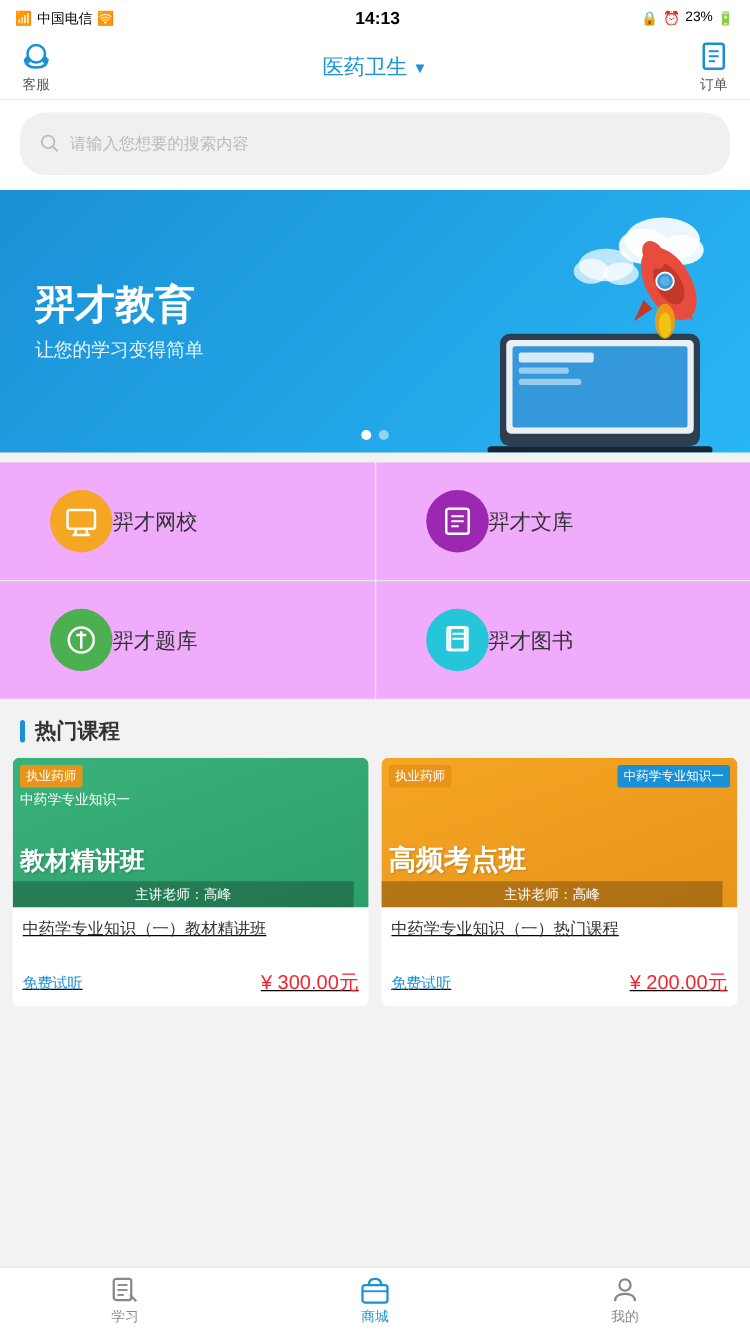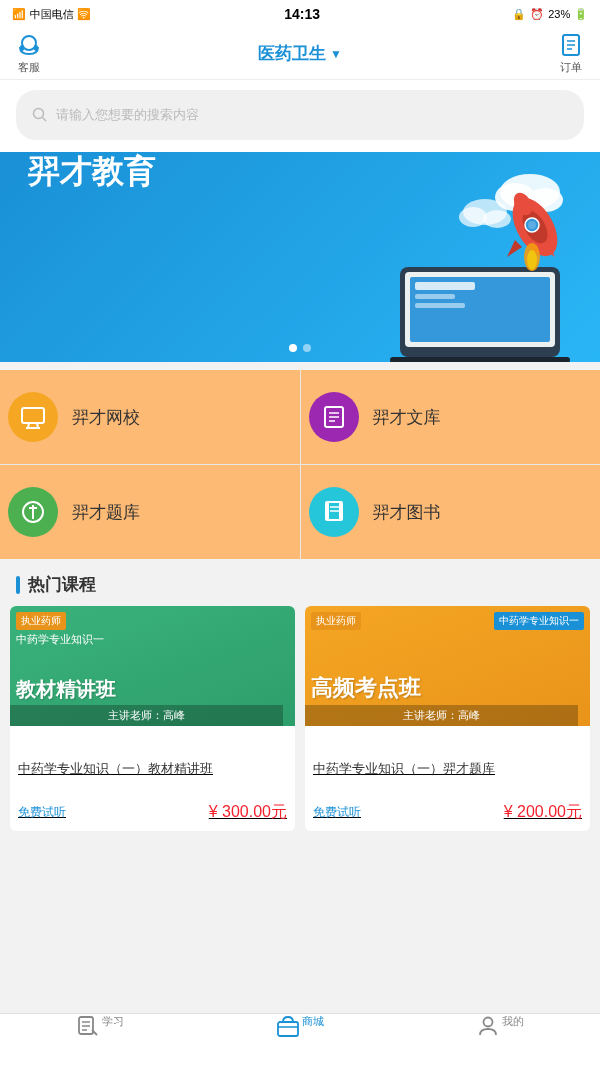--- a/index.html
+++ b/index.html
@@ -28,21 +28,21 @@
       display: flex;
       align-items: center;
       justify-content: space-between;
       padding: 0 16px;
       border-bottom: 1px solid #eee;
     }
     .header-left, .header-right {
       display: flex; flex-direction: column; align-items: center; gap: 2px; cursor: pointer;
     }
     .header-center {
-      display: flex; align-items: center; gap: 4px; color: #1a90d6; font-size: 17px; font-weight: 700;
+      display: flex; align-items: center; gap: 4px; color: #1a90d6; font-size: 17px; font-weight: 400;
     }
     .header-label { font-size: 11px; color: #555; }
 
     
     .search-bar {
       background: #fff;
       padding: 10px 16px 12px;
     }
     .search-inner {
       background: #f0f0f0;
@@ -53,21 +53,21 @@
     }
     .search-inner span { color: #bbb; font-size: 13px; }
 
     
     .banner {
       width: 100%;
       height: 210px;
       background: linear-gradient(135deg, #1a90d6 0%, #29b6f6 100%);
       position: relative;
       overflow: hidden;
-      display: flex; align-items: flex-start;
+      display: flex; align-items: center;
     }
     .banner-text {
       padding: 0 28px;
       z-index: 2;
     }
     .banner-title { font-size: 32px; font-weight: bold; color: #fff; line-height: 1.2; }
     .banner-sub { font-size: 15px; color: rgba(255,255,255,0.9); margin-top: 8px; }
     .dots {
       position: absolute; bottom: 10px; left: 50%; transform: translateX(-50%);
       display: flex; gap: 6px;
@@ -78,23 +78,23 @@
     
     .grid-menu {
       background: #fff;
       display: grid;
       grid-template-columns: 1fr 1fr;
       gap: 1px;
       background: #e8e8e8;
       margin-top: 8px;
     }
     .grid-item {
-      background: #fdba74;
-      display: flex; align-items: center; gap: 14px;
-      padding: 22px 8px;
+      background: #f0abfc;
+      display: flex; align-items: center; 
+      padding: 22px 40px;
       cursor: pointer;
     }
     .icon-circle {
       width: 50px; height: 50px; border-radius: 50%;
       display: flex; align-items: center; justify-content: center;
       font-size: 22px; color: #fff; flex-shrink: 0;
     }
     .icon-orange { background: #f5a623; }
     .icon-green { background: #4caf50; }
     .icon-purple { background: #9c27b0; }
@@ -156,35 +156,35 @@
       position: absolute; left: 6px; right: 6px; bottom: 26px;
       font-size: 20px; font-weight: bold; color: #fff; line-height: 1.1;
       text-shadow: 1px 1px 2px rgba(0,0,0,0.2);
     }
     .thumb-instructor {
       position: absolute; bottom: 0; left: 0; right: 12px;
       background: rgba(0,0,0,0.25); color: #fff; font-size: 11px;
       padding: 3px 6px; text-align: center;
     }
     .course-info { padding: 8px; }
-    .course-name { font-size: 13px; color: #333; line-height: 1.4; height: 36px; overflow: hidden; margin-top: 26px; }
+    .course-name { font-size: 13px; color: #333; line-height: 1.4; height: 36px; overflow: hidden; }
     .course-footer { display: flex; align-items: center; justify-content: space-between; margin-top: 6px; }
     .try-label { font-size: 12px; color: #1a90d6; }
     .price { font-size: 16px; color: #f5222d; }
 
     
     .tab-bar {
       position: fixed; bottom: 0; left: 0; width: 600px;
       background: #fff;
       border-top: 1px solid #e0e0e0;
       height: 54px;
       display: flex;
     }
     .tab-item {
-      flex: 1; display: flex; align-items: flex-start; justify-content: center;
+      flex: 1; display: flex; flex-direction: column; align-items: center; justify-content: center;
       gap: 2px; cursor: pointer;
     }
     .tab-label { font-size: 11px; color: #888; }
     .tab-label.active { color: #1a90d6; }
 
     
     .banner-svg { position: absolute; right: 0; top: 0; width: 260px; height: 210px; }
   </style>
 </head>
 <body>
@@ -235,20 +235,21 @@
       <circle cx="6.5" cy="6.5" r="5" fill="none" stroke="#bbb" stroke-width="1.5"></circle>
       <line x1="10.5" y1="10.5" x2="14" y2="14" stroke="#bbb" stroke-width="1.5"></line>
     </svg>
     <span style="color:#bbb;font-size:13px;">请输入您想要的搜索内容</span>
   </div>
 </div>
 
 <div class="banner">
   <div class="banner-text">
     <div class="banner-title">羿才教育</div>
+    <div class="banner-sub">让您的学习变得简单</div>
   </div>
 
   <svg class="banner-svg" viewBox="0 0 260 210">
 
     <ellipse cx="190" cy="40" rx="30" ry="18" fill="white" opacity="0.9"></ellipse>
     <ellipse cx="175" cy="45" rx="20" ry="14" fill="white" opacity="0.9"></ellipse>
     <ellipse cx="205" cy="48" rx="18" ry="12" fill="white" opacity="0.9"></ellipse>
 
     <ellipse cx="145" cy="60" rx="22" ry="13" fill="white" opacity="0.7"></ellipse>
     <ellipse cx="133" cy="65" rx="14" ry="10" fill="white" opacity="0.7"></ellipse>
@@ -363,21 +364,21 @@
   <div class="course-card">
     <div class="course-thumb">
       <div class="thumb-bg2">
         <div class="thumb-badge2">执业药师</div>
         <div class="thumb-badge3">中药学专业知识一</div>
         <div class="thumb-title-big" style="bottom:26px;font-size:22px;">高频考点班</div>
         <div class="thumb-instructor">主讲老师：高峰</div>
       </div>
     </div>
     <div class="course-info">
-      <div class="course-name">中药学专业知识（一）羿才题库</div>
+      <div class="course-name">中药学专业知识（一）热门课程</div>
       <div class="course-footer">
         <span class="try-label">免费试听</span>
         <span class="price">¥ 200.00元</span>
       </div>
     </div>
   </div>
 </div>
 
 <div style="height:54px;"></div>
 

